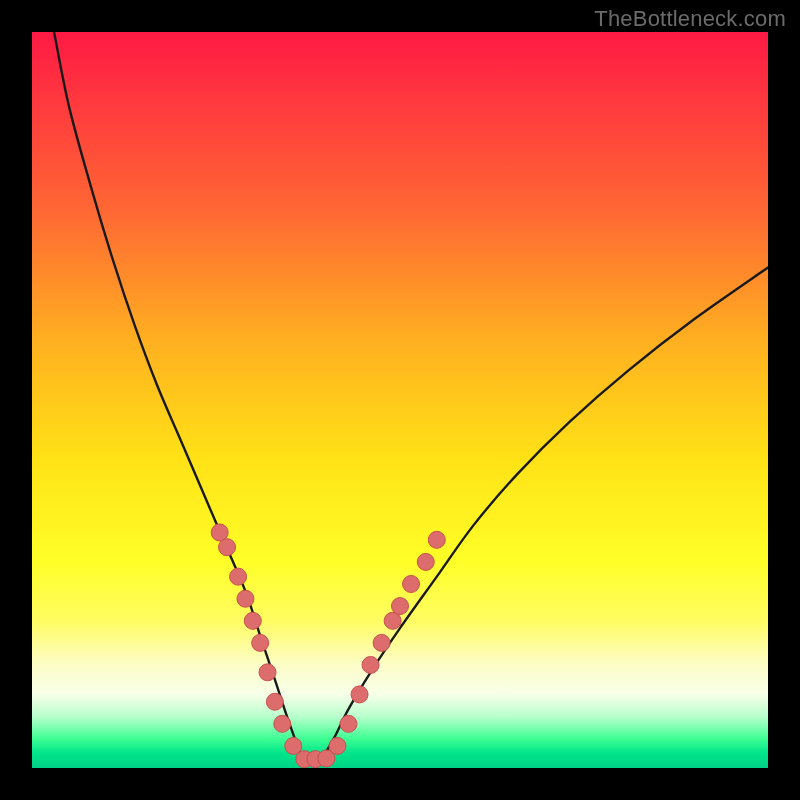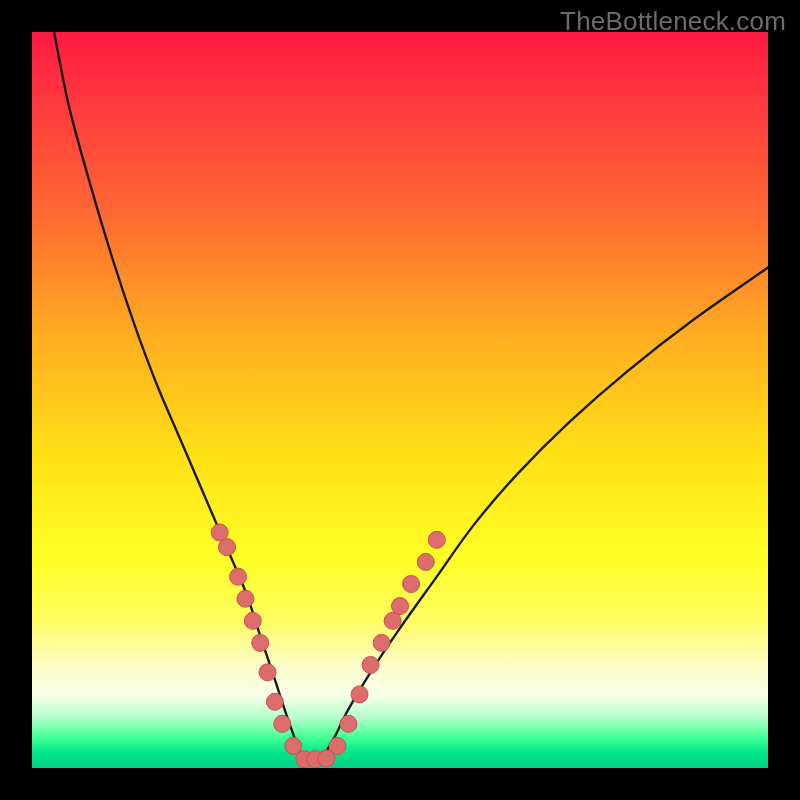--- a/index.html
+++ b/index.html
@@ -44,21 +44,21 @@
       #3fff94 96%,
       #00e58a 98%,
       #00d286 100%
     );
   }
   .watermark {
     position: absolute;
     top: 6px;
     right: 14px;
     color: #6b6b6b;
-    font-size: 26px;
+    font-size: 22px;
     font-weight: 500;
     letter-spacing: 0.2px;
     user-select: none;
   }
   svg.curve {
     position: absolute;
     inset: 0;
     width: 736px;
     height: 736px;
   }

